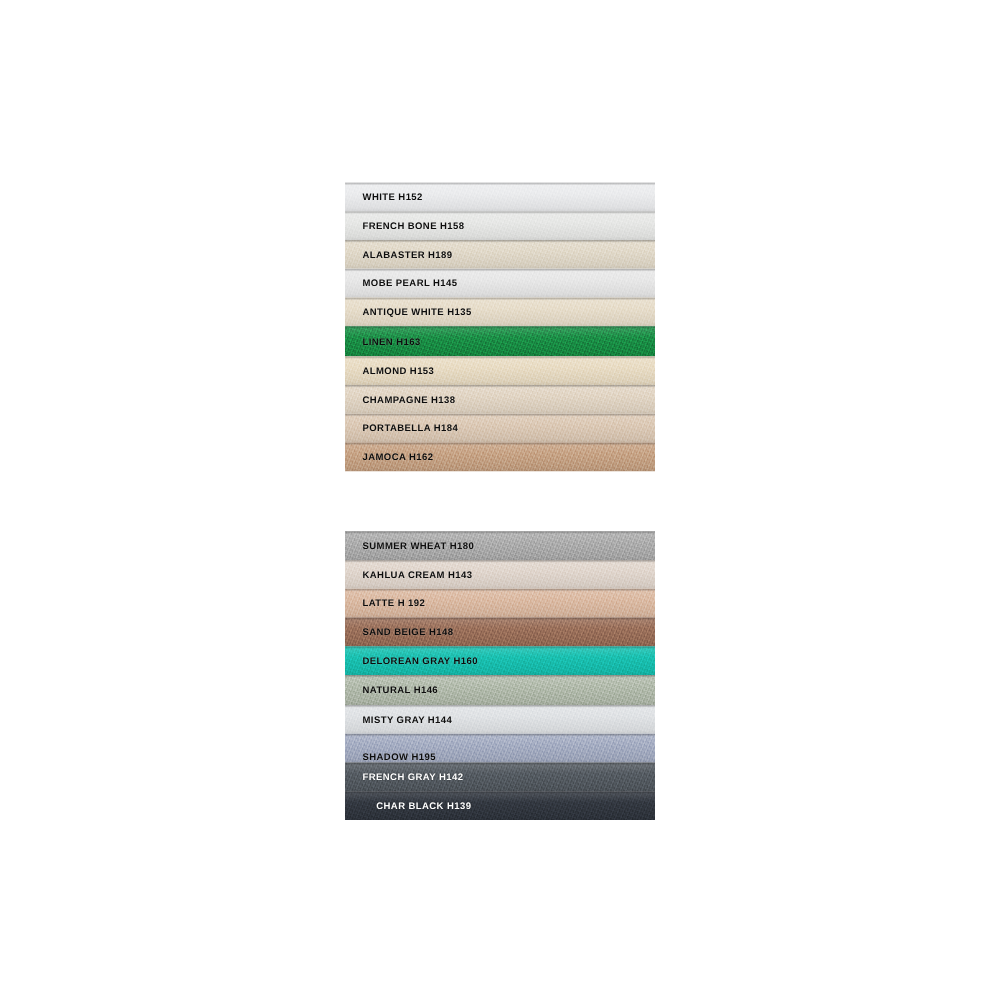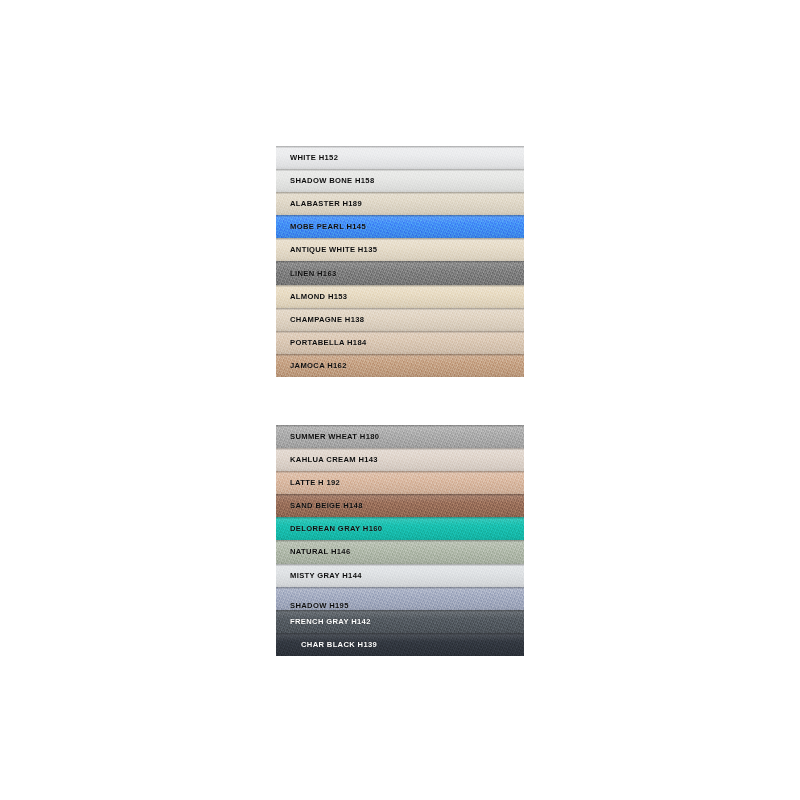--- a/index.html
+++ b/index.html
@@ -99,35 +99,35 @@
 <body>
 
 <div id="page">
   <div id="chart">
       <div class="swatch-row" style="background: rgb(233, 234, 236);">
         <div class="sheen"></div>
         <span class="swatch-label">WHITE H152</span>
       </div>
       <div class="swatch-row" style="background: rgb(228, 229, 227);">
         <div class="sheen"></div>
-        <span class="swatch-label">SHADOW BONE H158</span>
+        <span class="swatch-label">FRENCH BONE H158</span>
       </div>
       <div class="swatch-row" style="background: rgb(222, 213, 195);">
         <div class="sheen"></div>
         <span class="swatch-label">ALABASTER H189</span>
       </div>
-      <div class="swatch-row" style="background: #3b82f6;">
+      <div class="swatch-row" style="background: #e5e5e5;">
         <div class="sheen"></div>
         <span class="swatch-label">MOBE PEARL H145</span>
       </div>
       <div class="swatch-row" style="background: rgb(228, 217, 196);">
         <div class="sheen"></div>
         <span class="swatch-label">ANTIQUE WHITE H135</span>
       </div>
-      <div class="swatch-row" style="background: #737373;">
+      <div class="swatch-row" style="background: #15803d;">
         <div class="sheen"></div>
         <span class="swatch-label">LINEN H163</span>
       </div>
       <div class="swatch-row" style="background: rgb(230, 216, 189);">
         <div class="sheen"></div>
         <span class="swatch-label">ALMOND H153</span>
       </div>
       <div class="swatch-row" style="background: rgb(222, 208, 189);">
         <div class="sheen"></div>
         <span class="swatch-label">CHAMPAGNE H138</span>

